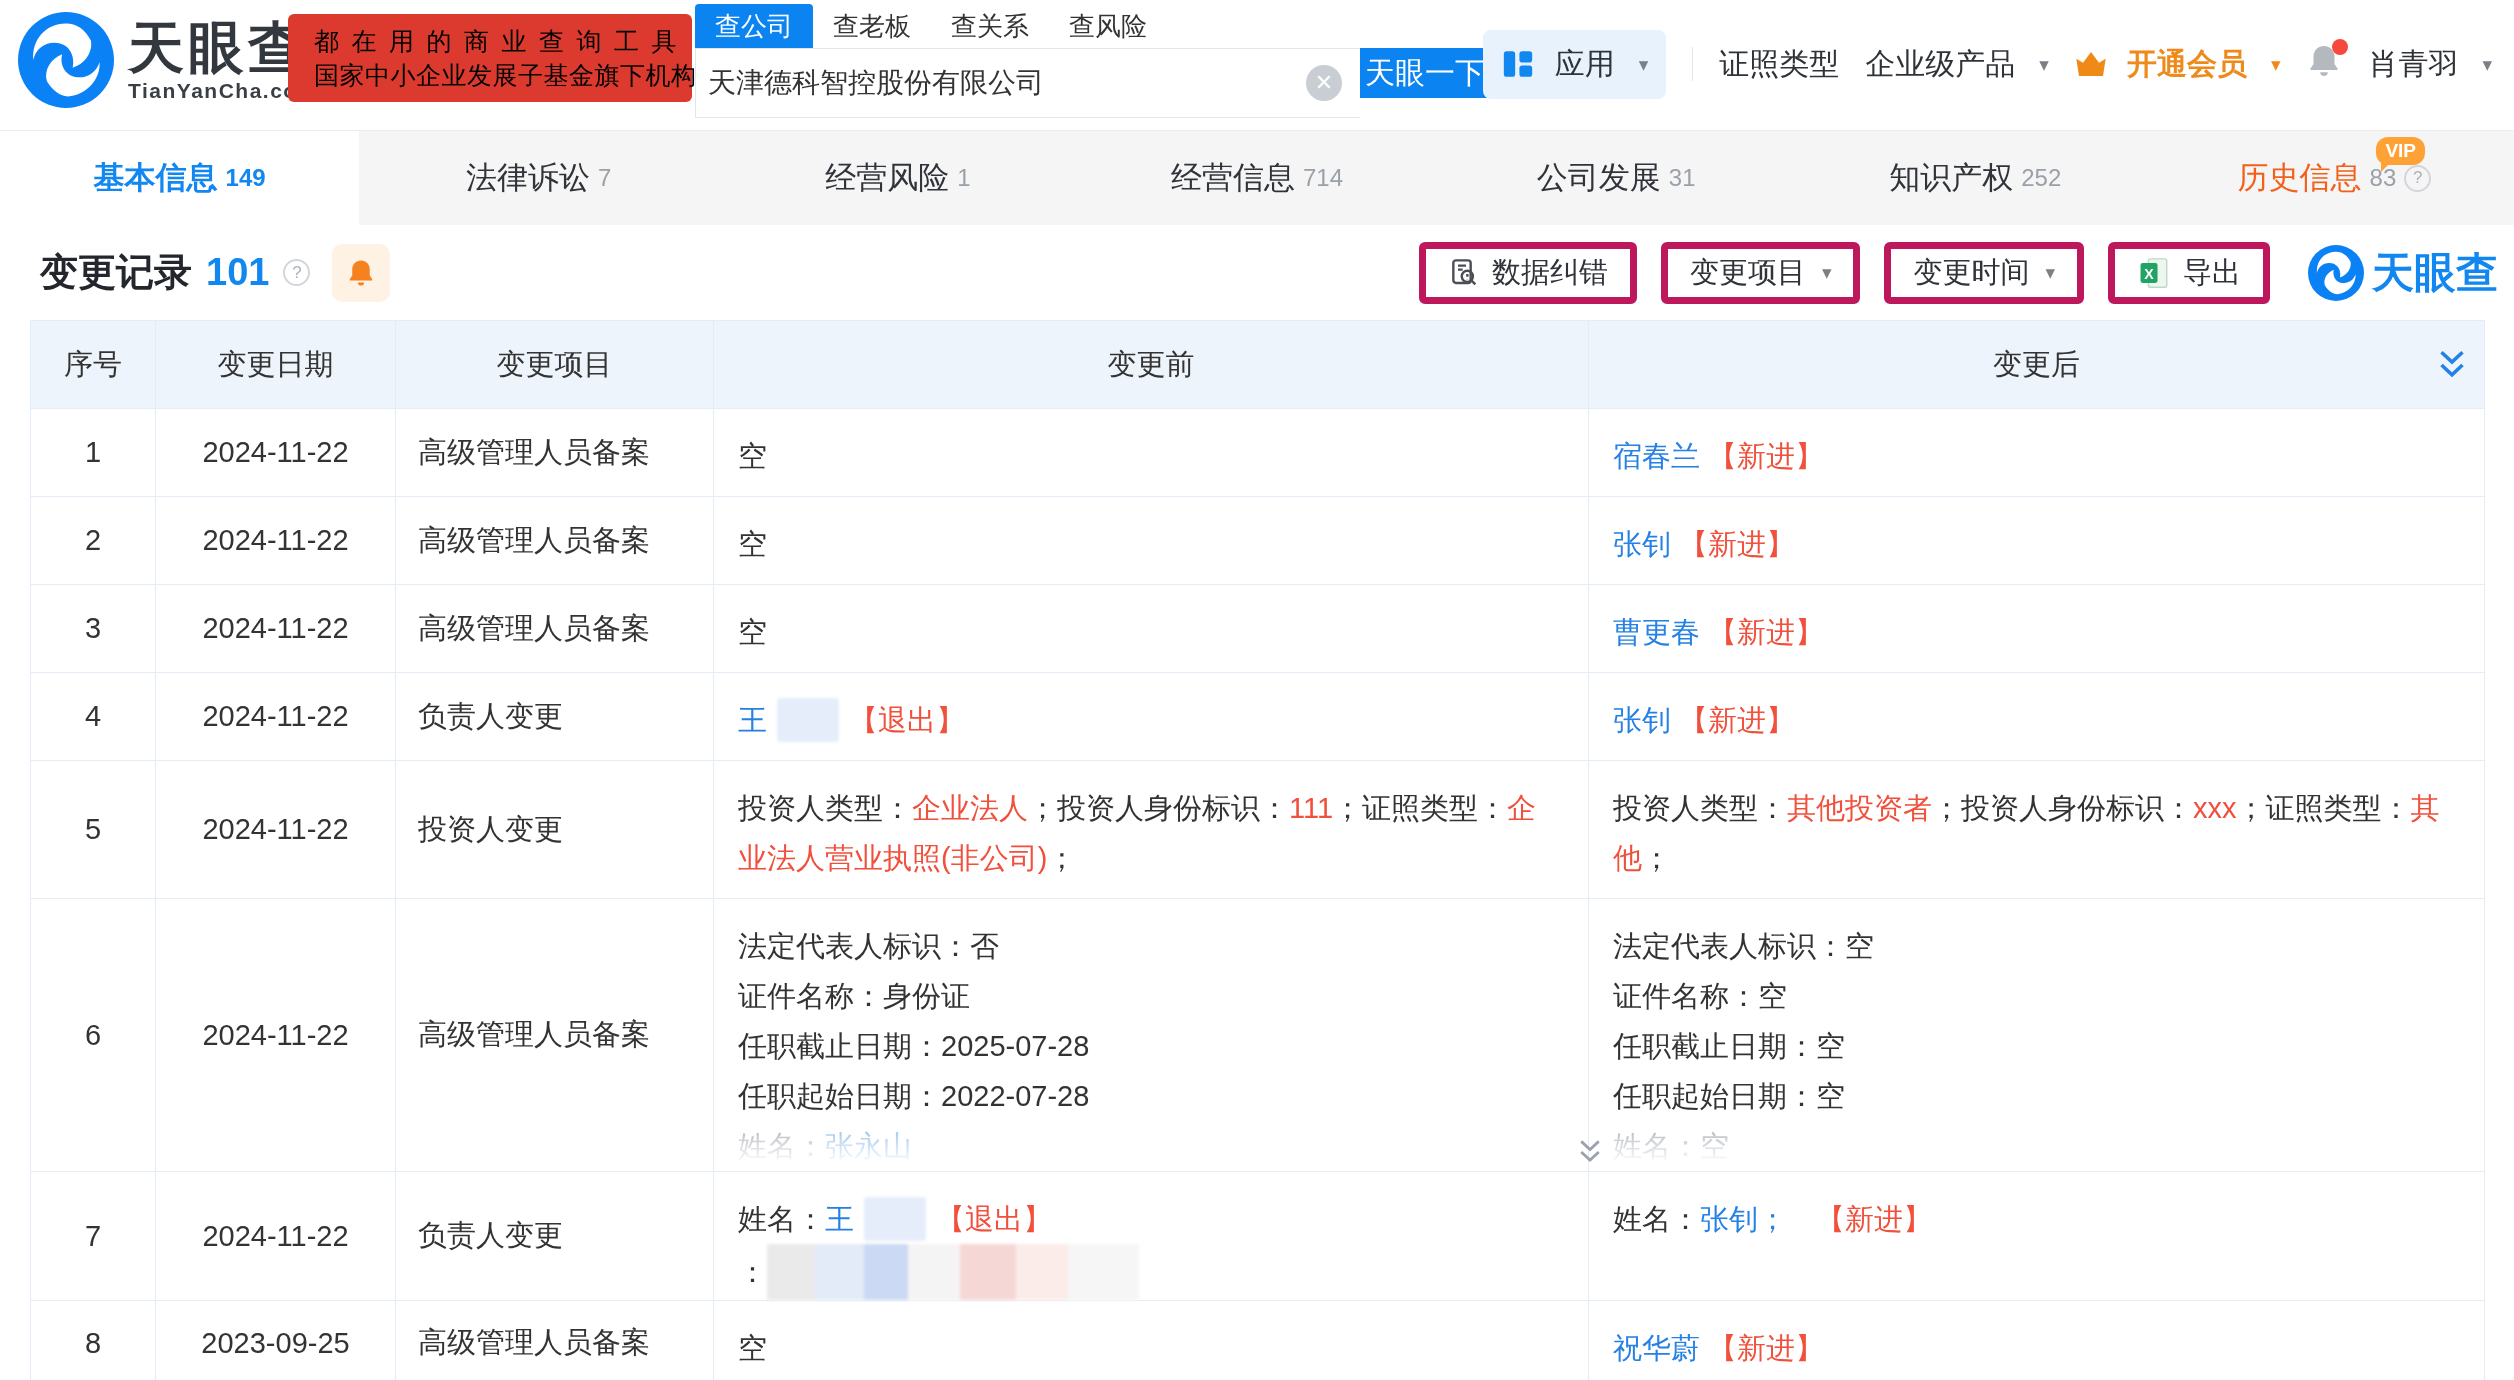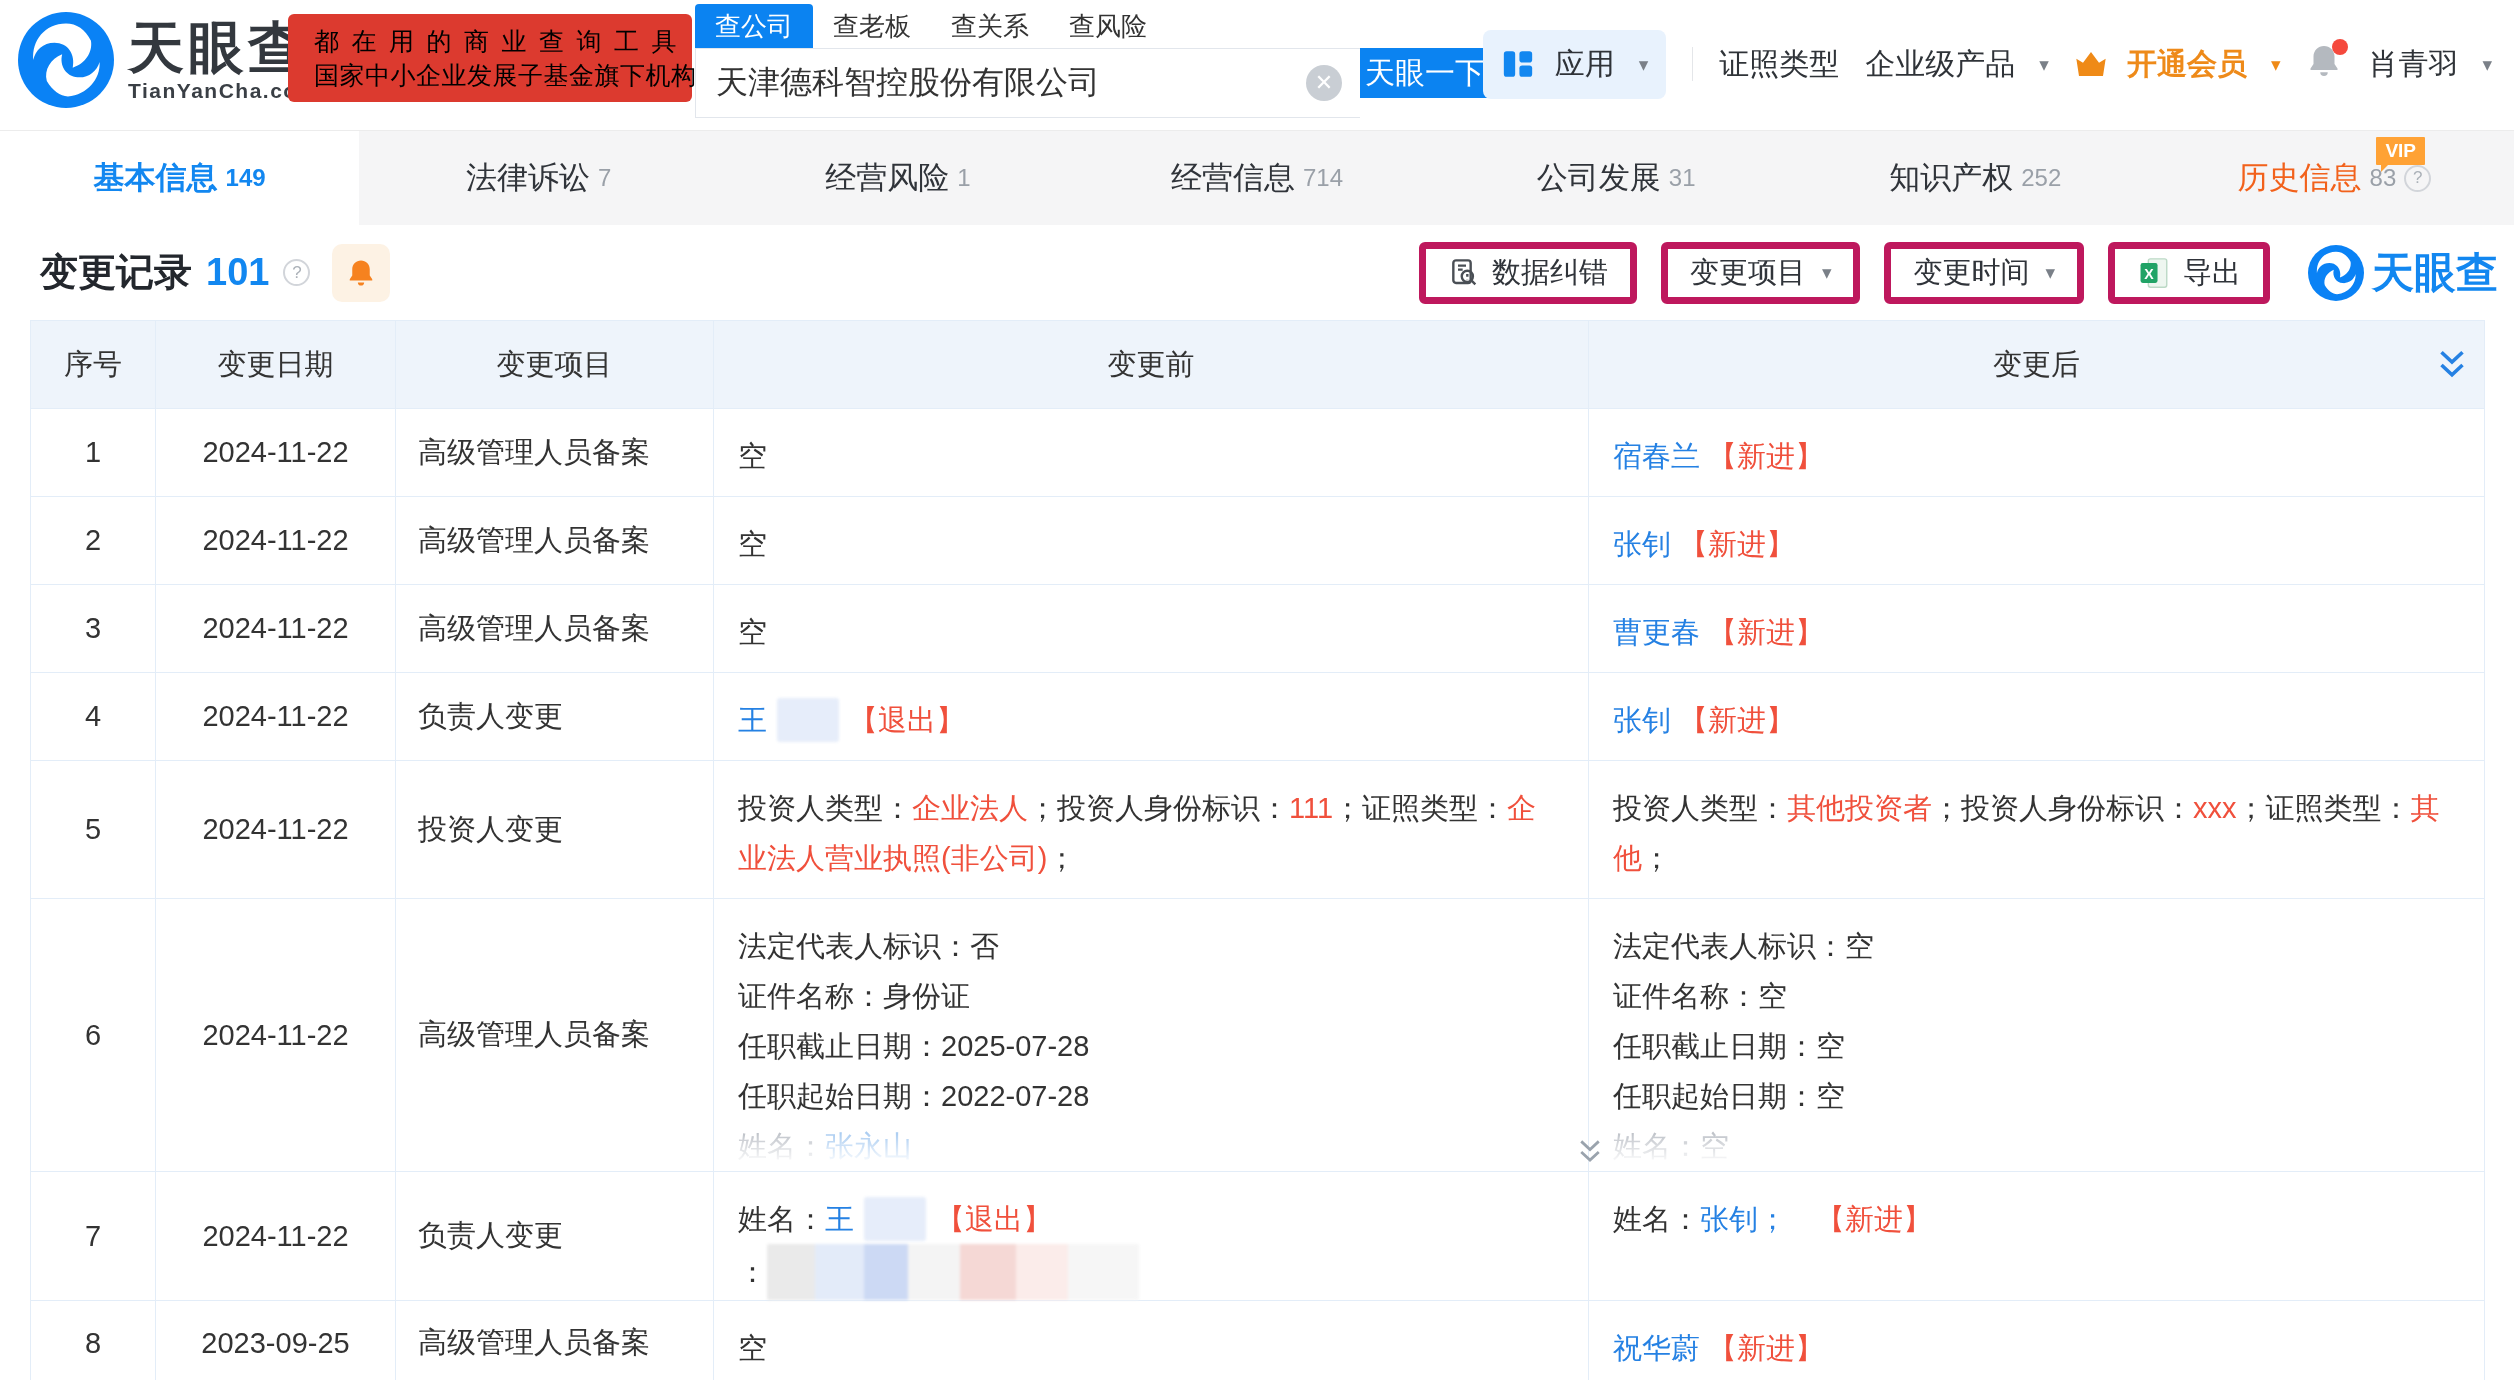--- a/index.html
+++ b/index.html
@@ -15,42 +15,42 @@
   .logo-en { font-size:21px; font-weight:bold; color:#3a3f45; letter-spacing:1.5px; }
   .slogan { position:absolute; left:288px; top:14px; width:404px; height:88px; background:#dc3a2f; color:#000000; border-radius:6px; padding:10px 26px; }
   .slogan-l1 { font-size:25px; letter-spacing:12.5px; line-height:34px; white-space:nowrap; }
   .slogan-l2 { font-size:25px; letter-spacing:0.5px; line-height:34px; white-space:nowrap; }
 
   .search { position:absolute; left:695px; top:4px; }
   .search-tabs { display:flex; height:44px; }
   .search-tab { font-size:26px; color:#333; padding:0 20px; display:flex; align-items:center; cursor:pointer; }
   .search-tab.active { background:#0b83f1; color:#fff; border-radius:4px 4px 0 0; }
   .search-box { display:flex; position:relative; width:795px; height:70px; }
-  .search-input { width:665px; height:70px; border:1px solid #e2e6ec; border-right:none; font-size:32px; color:#333; padding:0 70px 0 20px; outline:none; font-family:inherit; }
+  .search-input { width:665px; height:70px; border:1px solid #e2e6ec; border-right:none; font-size:28px; color:#333; padding:0 70px 0 12px; outline:none; font-family:inherit; }
   .clear-btn { position:absolute; right:148px; top:17px; width:36px; height:36px; background:#c9ced4; color:#fff; border-radius:50%; font-size:22px; display:flex; align-items:center; justify-content:center; cursor:pointer; }
   .search-btn { width:130px; height:50px; background:#0b83f1; color:#fff; font-size:30px; border:none; border-radius:0 4px 4px 0; cursor:pointer; font-family:inherit; }
 
   .topnav { position:absolute; right:22px; top:28px; height:72px; display:flex; align-items:center; gap:26px; font-size:30px; color:#2f3338; }
   .nav-item { display:flex; align-items:center; gap:20px; cursor:pointer; white-space:nowrap; }
   .nav-apps { background:#e8f2fd; border-radius:8px; padding:14px 18px; }
   .caret { font-size:19px; color:#7a8088; margin-left:4px; }
   .caret.orange { color:#ef8a17; }
   .vdiv { width:1px; height:34px; background:#e4e6e9; }
   .vip-link { color:#ee8a19; font-weight:bold; }
   .bell-wrap { position:relative; cursor:pointer; }
   .bell-dot { position:absolute; top:-4px; right:-6px; width:16px; height:16px; border-radius:50%; background:#f5493d; }
 
   
   .tabbar { position:absolute; top:130px; left:0; width:2514px; height:95px; background:#f5f5f6; border-top:1px solid #ececec; display:flex; }
   .tab { flex:1; display:flex; align-items:center; justify-content:center; gap:8px; font-size:31px; color:#30343a; cursor:pointer; position:relative; }
   .tab .cnt { font-size:24px; color:#9aa0a8; }
   .tab.active { background:#fff; color:#1287f0; font-weight:bold; }
   .tab.active .cnt { color:#1287f0; }
   .tab.orange { color:#f2611b; }
-  .vipbadge { position:absolute; top:6px; left:calc(50% + 42px); background:#ffa235; color:#fff; font-size:19px; font-weight:bold; padding:2px 9px; border-radius:1px; line-height:24px; }
+  .vipbadge { position:absolute; top:6px; left:calc(50% + 42px); background:#ffa235; color:#fff; font-size:19px; font-weight:bold; padding:2px 9px; border-radius:12px; line-height:24px; }
   .vipbadge::after { content:""; position:absolute; left:5px; bottom:-7px; border:5px solid transparent; border-top-color:#ffa235; border-left-color:#ffa235; }
   .help-sm { width:27px; height:27px; border:2px solid #d2d5da; border-radius:50%; color:#abb1b8; font-size:17px; display:flex; align-items:center; justify-content:center; font-weight:normal; }
 
   
   .section-head { position:absolute; top:225px; left:12px; width:2514px; height:95px; display:flex; align-items:center; justify-content:space-between; padding:0 28px; background:#fff; }
   .sec-left { display:flex; align-items:center; gap:14px; }
   .sec-title { font-size:38px; font-weight:bold; color:#23272d; }
   .sec-count { font-size:38px; font-weight:bold; color:#1287f0; }
   .bell-btn { width:58px; height:58px; background:#fdf2e4; border-radius:10px; display:flex; align-items:center; justify-content:center; margin-left:8px; cursor:pointer; }
   .sec-right { display:flex; align-items:center; gap:24px; }

